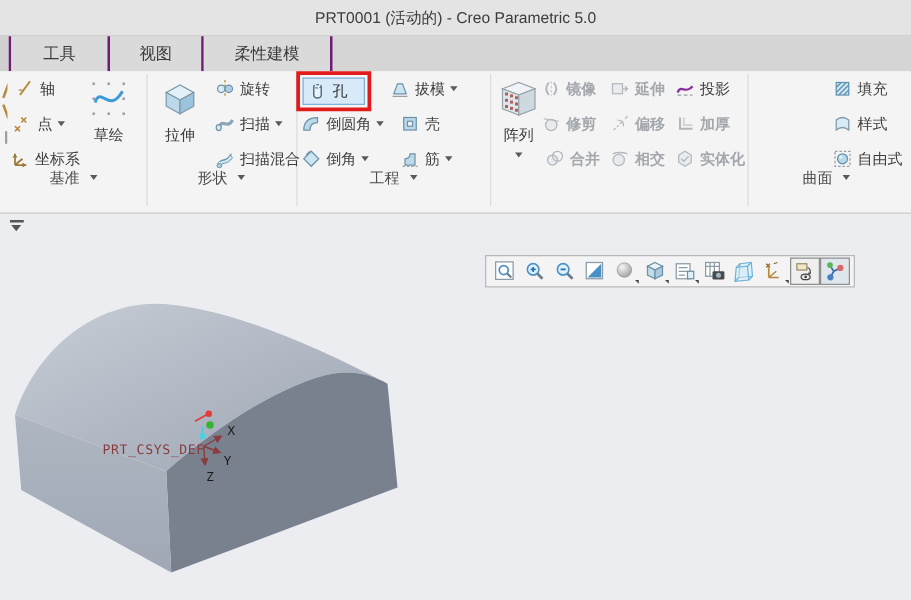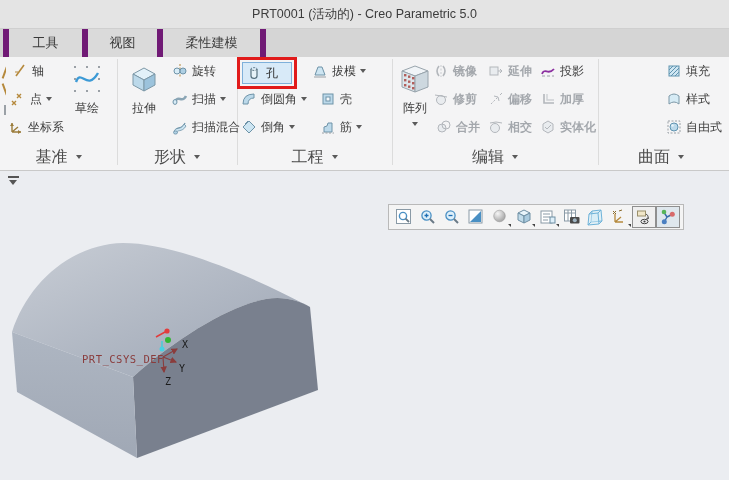--- a/index.html
+++ b/index.html
@@ -5,28 +5,28 @@
   html,body{margin:0;padding:0;background:#cfd2d6;}
   .screen{position:relative;width:729px;height:480px;overflow:hidden;
     font-family:"Liberation Sans",sans-serif;background:#ebedf1;}
   
   .titlebar{position:absolute;left:0;top:0;width:729px;height:28px;background:#e4e4e4;
     border-bottom:1px solid #cfcfcf;display:flex;align-items:center;justify-content:center;
     font-size:12.5px;color:#3c3c3c;}
   
   .tabrow{position:absolute;left:0;top:29px;width:729px;height:28px;background:#d5d5d5;display:flex;}
   .tab{height:28px;display:flex;align-items:center;justify-content:center;font-size:13px;color:#3a3a3a;
-    background:#dadada;border-right:6px solid #701a75;box-sizing:border-box;}
+    background:#dadada;border-right:2px solid #701a75;box-sizing:border-box;}
   .tab.partial{width:9px;background:#d0d0d0;}
   
   .ribbon{position:absolute;left:0;top:57px;width:729px;height:113px;background:#f4f4f5;
     border-bottom:1px solid #c9c9c9;}
   .gsep{position:absolute;top:2px;width:1px;height:106px;background:#dcdcdc;}
-  .glabel{position:absolute;top:91px;height:18px;display:flex;align-items:center;justify-content:center;
-    font-size:16px;color:#4c4c4c;gap:8px;}
+  .glabel{position:absolute;top:76px;height:18px;display:flex;align-items:center;justify-content:center;
+    font-size:12px;color:#4c4c4c;gap:8px;}
   .sbtn{position:absolute;height:22px;display:flex;align-items:center;gap:4px;font-size:12px;color:#3e3e3e;cursor:default;}
   .sbtn.dis{color:#a4a8ad;font-weight:bold;}
   .lbtn{position:absolute;display:flex;flex-direction:column;align-items:center;font-size:12px;color:#3e3e3e;}
   .lbtn .ic{height:42px;display:flex;align-items:center;justify-content:center;}
   .car{width:0;height:0;border-left:3.5px solid transparent;border-right:3.5px solid transparent;
     border-top:4px solid #5a5a5a;display:inline-block;}
   .holewrap{position:absolute;left:237px;top:0px;width:60px;height:32px;border:3px solid #e11b1b;box-sizing:border-box;}
   .holebtn{position:absolute;left:2px;top:2px;width:50px;height:22px;background:#d8eaf8;border:1px solid #7fb0da;
     display:flex;align-items:center;gap:4px;font-size:12px;color:#2e2e2e;padding-left:3px;box-sizing:border-box;}
   
@@ -292,24 +292,20 @@
       </svg>
       <span>相交</span>
     </div>
     <div class="sbtn dis" style="left:540px;top:59px">
       <svg width="16" height="16" viewBox="0 0 16 16">
         <polygon points="3,5 8,2 13,5 13,11 8,14 3,11" fill="#e9ecef" stroke="#b3b7bc"></polygon>
         <path d="M5,8 l2,2 4,-4" stroke="#b3b7bc" fill="none"></path>
       </svg>
       <span>实体化</span>
     </div>
-    <div class="glabel" style="left:392px;width:206px">
-      <span>编辑</span>
-        <span class="car"></span>
-    </div>
 
     <div class="sbtn" style="left:666px;top:3px">
       <svg width="16" height="16" viewBox="0 0 16 16">
         <rect x="3" y="3" width="10" height="10" fill="#cfe6f2" stroke="#5f93b0"></rect>
         <path d="M3,7 L7,3 M3,11 L11,3 M5,13 L13,5 M9,13 L13,9" stroke="#5f93b0" fill="none"></path>
       </svg>
       <span>填充</span>
     </div>
     <div class="sbtn" style="left:666px;top:31px">
       <svg width="16" height="16" viewBox="0 0 16 16">

